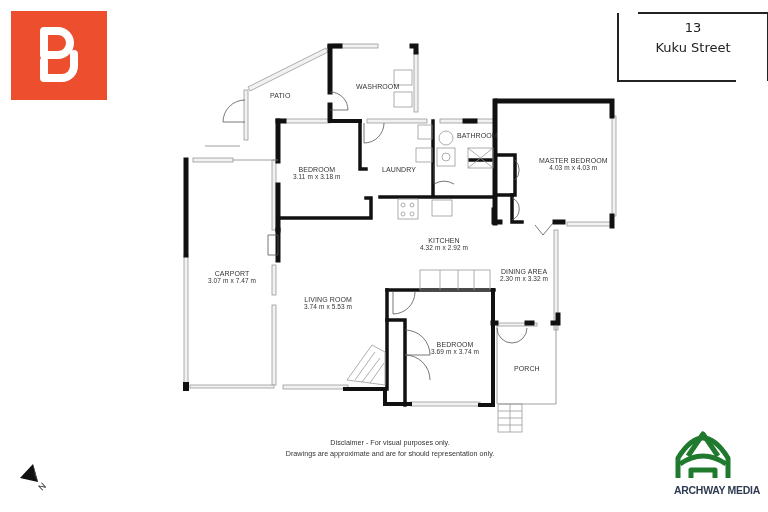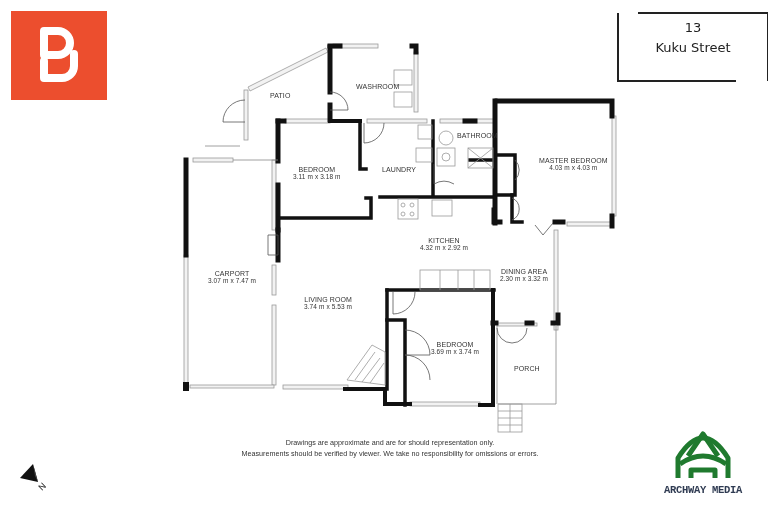--- a/index.html
+++ b/index.html
@@ -5,21 +5,21 @@
   html, body { margin:0; padding:0; background:#ffffff; }
   body { width:768px; height:512px; position:relative; overflow:hidden; font-family:"Liberation Sans", sans-serif; }
   .logo-b { position:absolute; left:11px; top:11px; width:96px; height:89px; background:#ec4e2e; }
   .address-box { position:absolute; left:616px; top:11px; width:154px; height:72px;text-decoration:underline; }
   .address-line { position:absolute; width:100%; text-align:center; font-family:"DejaVu Sans", sans-serif; font-size:13px; color:#222; }
   .plan { position:absolute; left:0; top:0; width:768px; height:512px; }
   .room-label { position:absolute; font-family:"Liberation Sans", sans-serif; font-size:7px; color:#333; text-align:center; white-space:nowrap; letter-spacing:0.1px; }
   .room-label .dims { display:block; font-size:6.5px; }
   .disclaimer { position:absolute; left:200px; top:438px; width:380px; text-align:center; font-family:"Liberation Sans", sans-serif; font-size:7.2px; color:#333; line-height:10.5px; }
   .archway { position:absolute; left:658px; top:428px; width:90px; height:72px; }
-  .archway-text { position:absolute; left:0; top:56px; width:90px; text-align:center; font-family:Liberation Mono, monospace; font-weight:bold; font-size:10.5px; color:#2f3b52; letter-spacing:-0.3px; }
+  .archway-text { position:absolute; left:16px; top:56px; width:90px; text-align:left; font-family:Liberation Sans, sans-serif; font-weight:bold; font-size:10.5px; color:#2f3b52; letter-spacing:-0.3px; }
   .compass { position:absolute; left:14px; top:460px; width:40px; height:40px; }
 </style>
 </head>
 <body>
 
 <div class="logo-b">
   <svg width="96" height="89" viewBox="0 0 96 89">
     <path d="M33 20 h14 a12 12 0 0 1 0 24 h-14 z" fill="none" stroke="#fff" stroke-width="8" stroke-linejoin="round"></path>
     <path d="M33 50 v17 h18 a12 12 0 0 0 12 -12 v-12" fill="none" stroke="#fff" stroke-width="8" stroke-linecap="round" stroke-linejoin="round"></path>
     <path d="M33 20 v24" stroke="#fff" stroke-width="8"></path>
@@ -185,22 +185,22 @@
 </div>
 <div class="room-label" style="left:431px; top:341px;">
   <span>BEDROOM</span>
   <span class="dims">3.69 m x 3.74 m</span>
 </div>
 <div class="room-label" style="left:514px; top:365px;">
   <span>PORCH</span>
 </div>
 
 <div class="disclaimer">
+  <div>Disclaimer - For visual purposes only.</div>
   <div>Drawings are approximate and are for should representation only.</div>
-  <div>Measurements should be verified by viewer. We take no responsibility for omissions or errors.</div>
 </div>
 
 <div class="compass">
   <svg width="40" height="40" viewBox="0 0 40 40">
     <polygon points="19,4 24,22 6,18" fill="#111"></polygon>
     <polygon points="19,4 24,22 21,16" fill="#444"></polygon>
     <text x="28" y="31" font-size="9" font-family="Liberation Sans, sans-serif" fill="#111" transform="rotate(-45 28 31)">N</text>
   </svg>
 </div>
 

